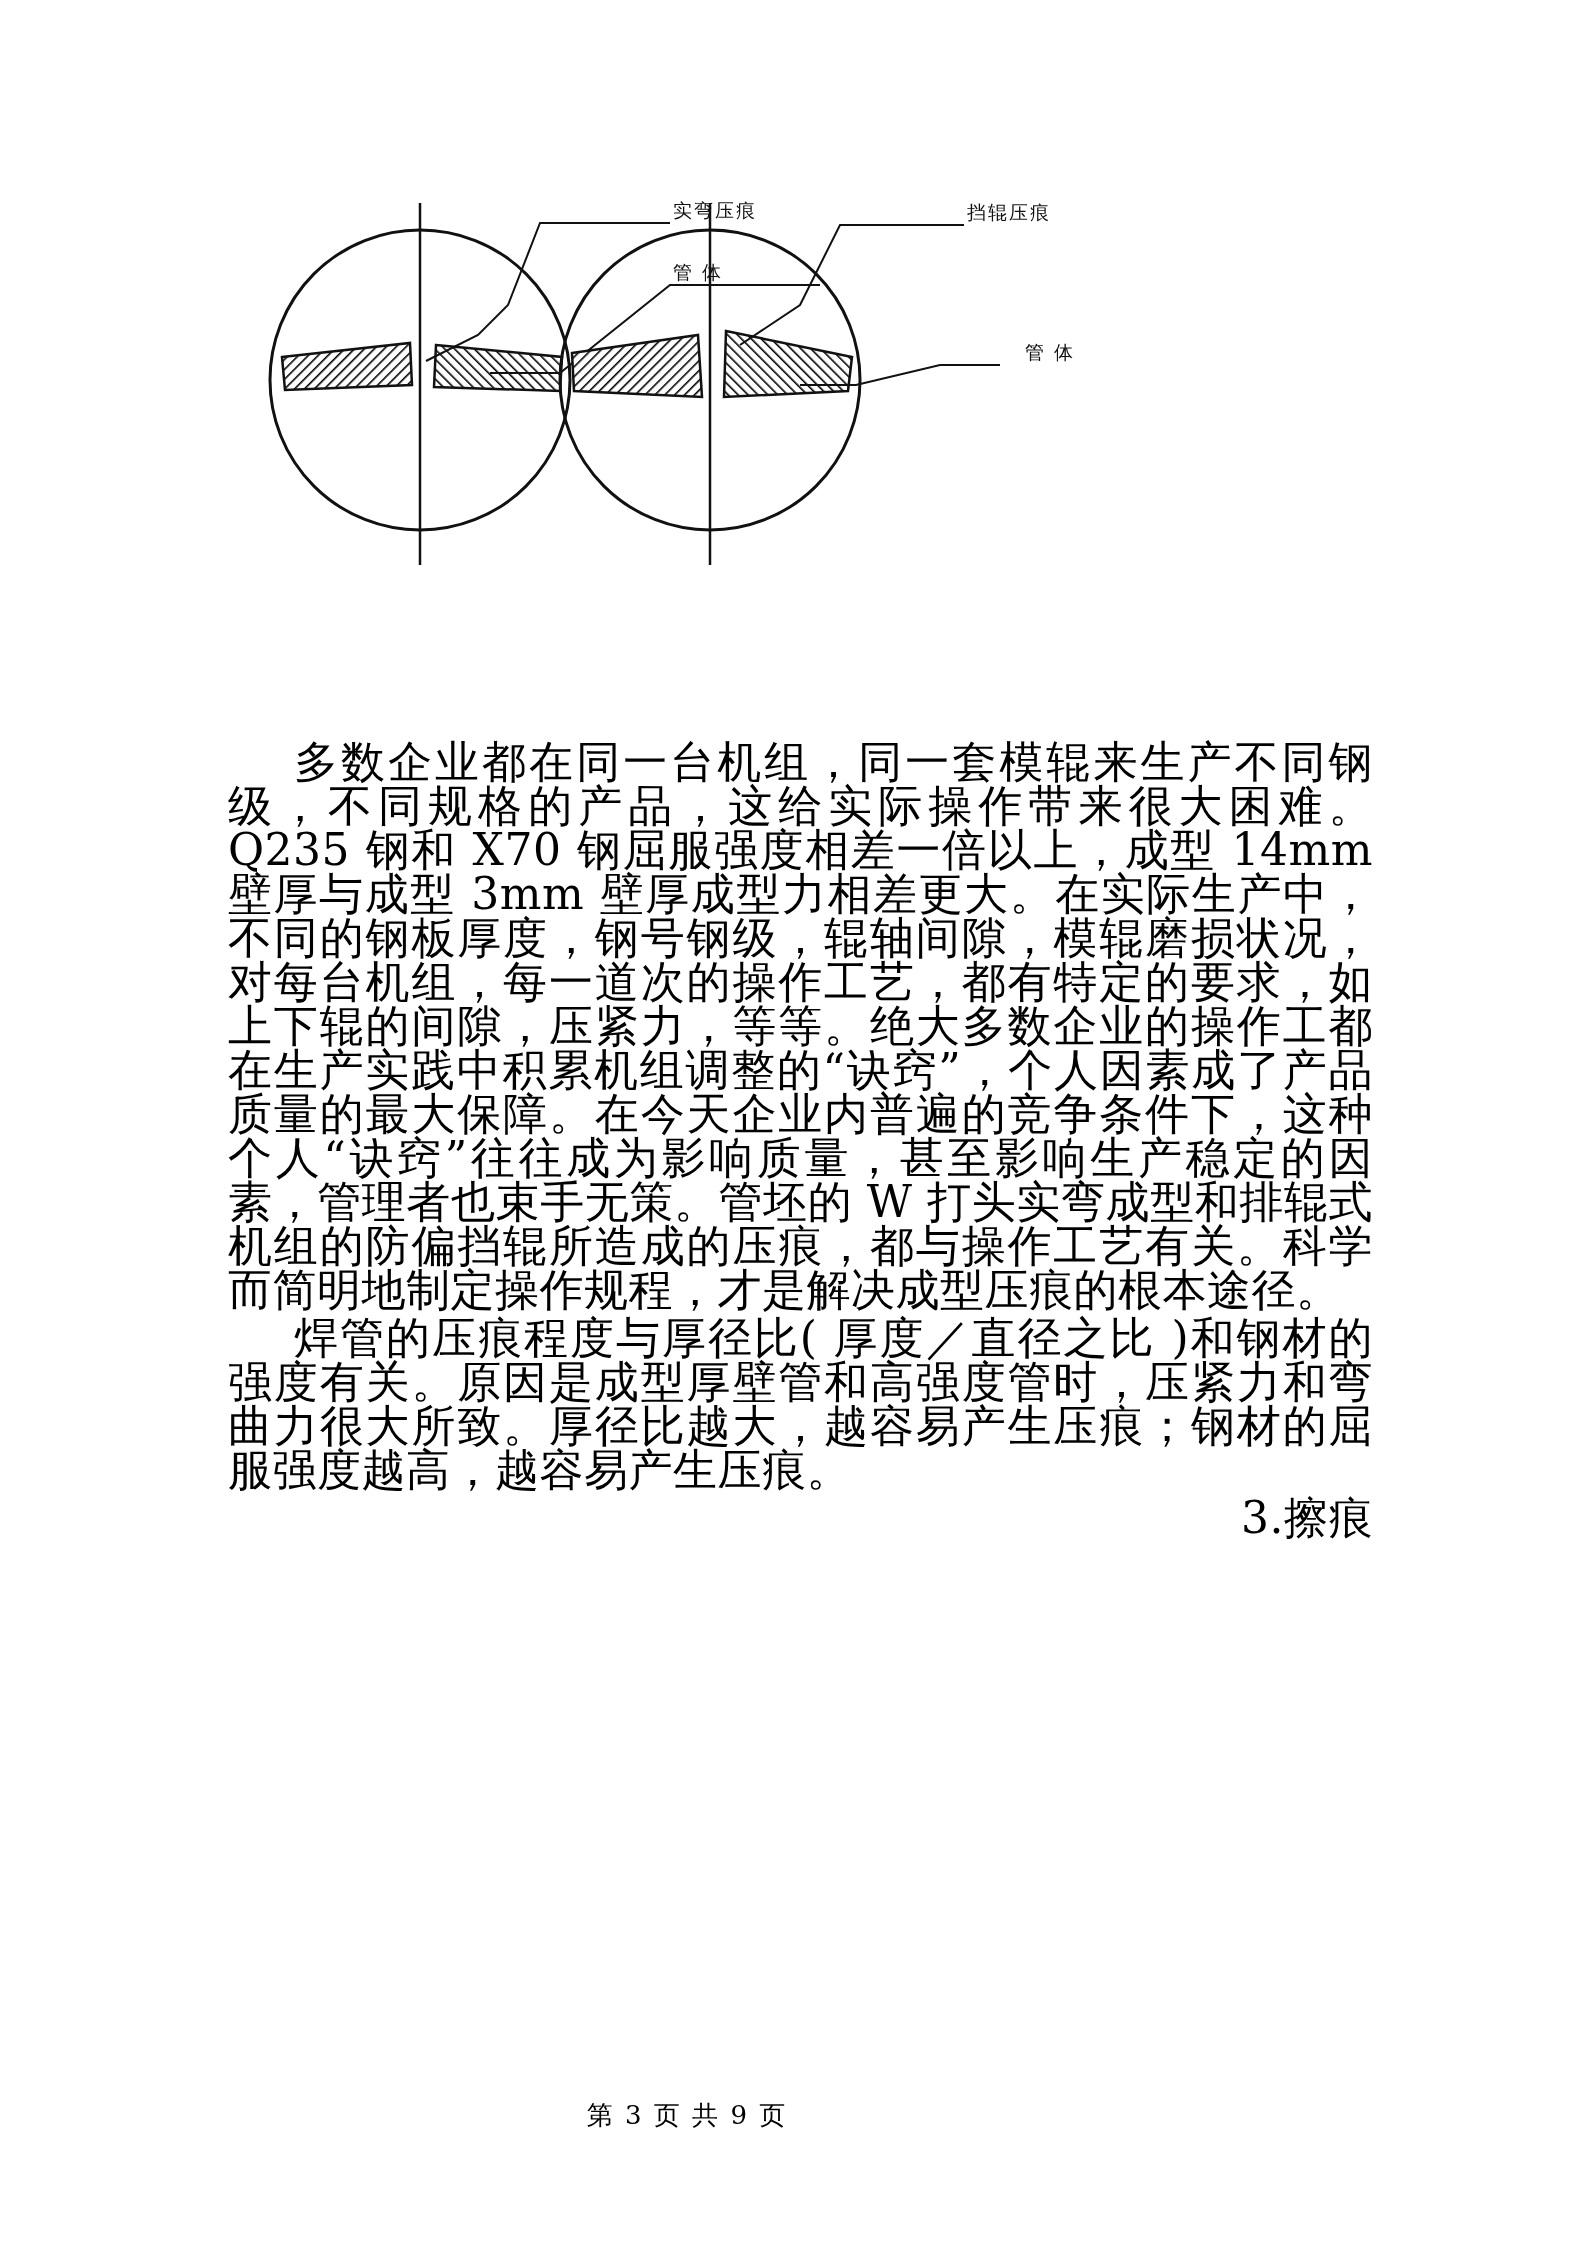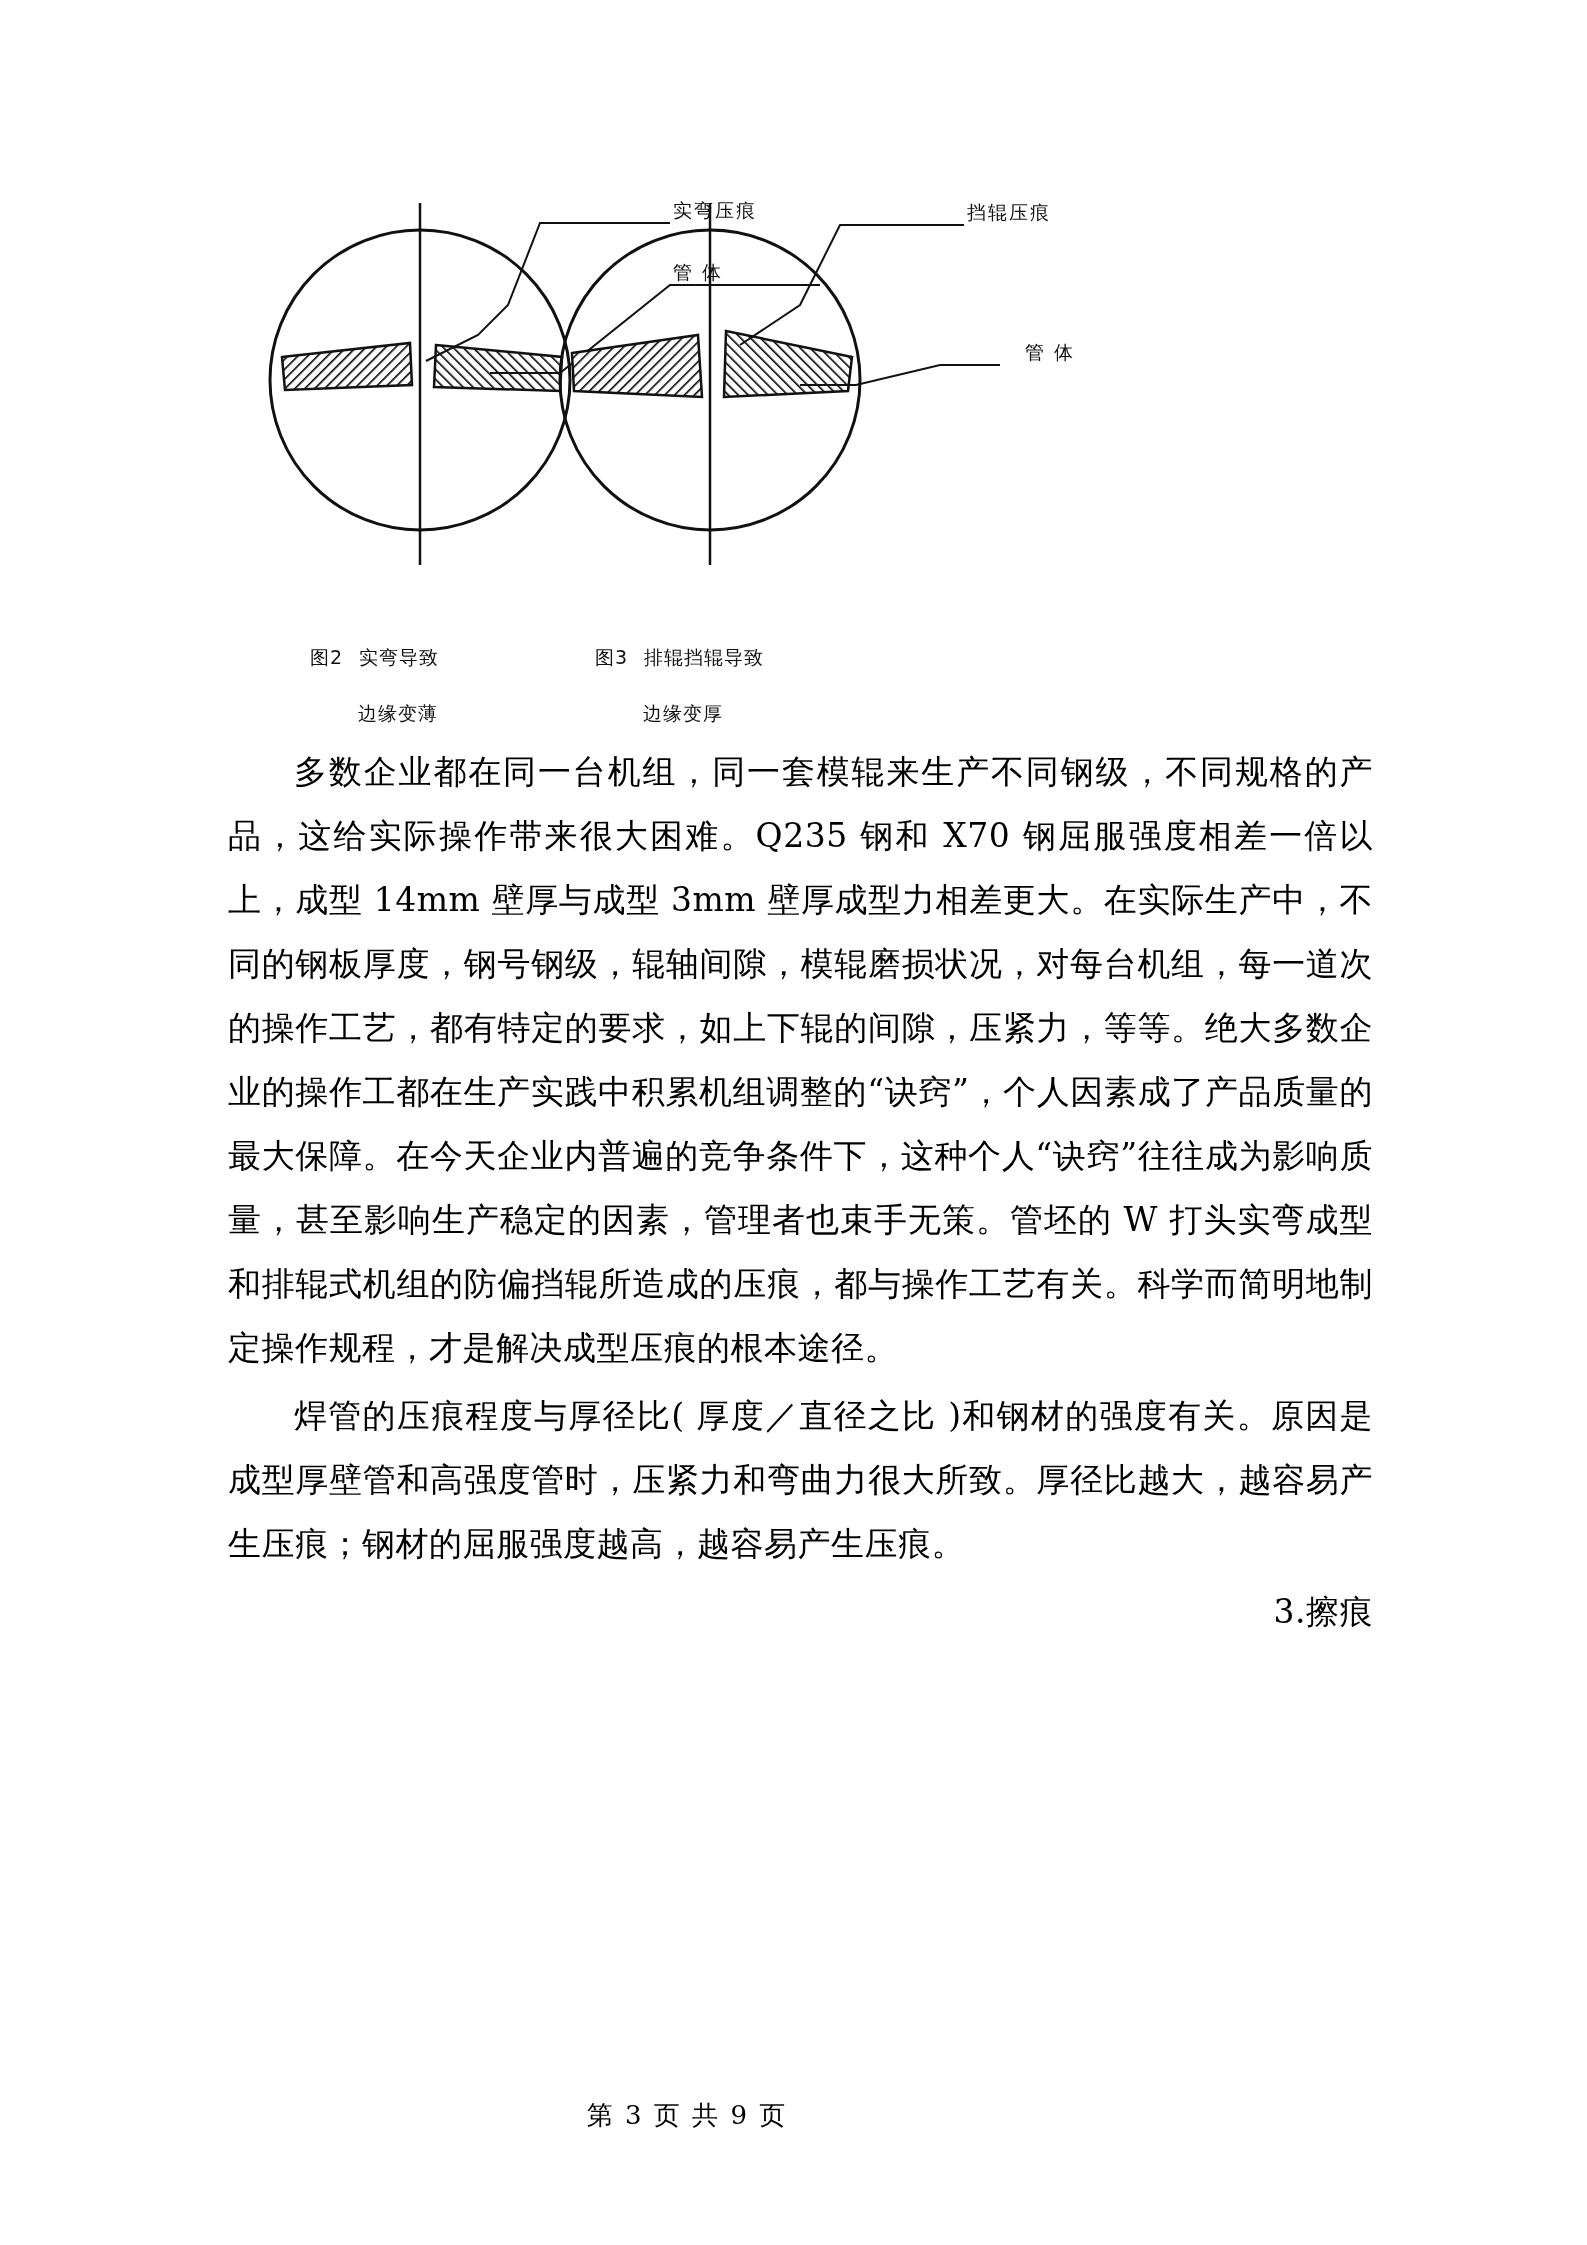--- a/index.html
+++ b/index.html
@@ -55,22 +55,22 @@
   .fig-caption .num { margin-right: 16px; }
 
   
   .body-text {
     position: absolute;
     left: 228px;
     top: 740px;
     width: 1145px;
   }
   .para {
-    font-size: 33px;
-    line-height: 64px;
+    font-size: 44px;
+    line-height: 44px;
     text-align: justify;
     text-justify: inter-ideograph;
     margin: 0 0 0 0;
     letter-spacing: 0.5px;
     text-indent: 66px;
   }
   .para + .para {
     margin-top: 4px;
   }
   .para.nojust {
@@ -140,30 +140,20 @@
 
         <polyline points="500,160 560,120 600,40 724,40" fill="none" stroke="#111" stroke-width="2"></polyline>
 
         <polyline points="560,200 616,200 700,180 760,180" fill="none" stroke="#111" stroke-width="2"></polyline>
 
         <text class="lbl" x="727" y="34">挡辊压痕</text>
         <text class="lbl" x="785" y="174">管 体</text>
       </g>
     </svg>
 
-    <div class="fig-caption-row">
-      <div class="fig-caption left">
-        <span class="num">图2</span><span>实弯导致</span><br>
-        <span style="margin-left:48px">边缘变薄</span>
-      </div>
-      <div class="fig-caption right">
-        <span class="num">图3</span><span>排辊挡辊导致</span><br>
-        <span style="margin-left:48px">边缘变厚</span>
-      </div>
-    </div>
   </div>
 
   <div class="body-text">
     <p class="para">多数企业都在同一台机组，同一套模辊来生产不同钢级，不同规格的产品，这给实际操作带来很大困难。Q235 钢和 X70 钢屈服强度相差一倍以上，成型 14mm 壁厚与成型 3mm 壁厚成型力相差更大。在实际生产中，不同的钢板厚度，钢号钢级，辊轴间隙，模辊磨损状况，对每台机组，每一道次的操作工艺，都有特定的要求，如上下辊的间隙，压紧力，等等。绝大多数企业的操作工都在生产实践中积累机组调整的“诀窍”，个人因素成了产品质量的最大保障。在今天企业内普遍的竞争条件下，这种个人“诀窍”往往成为影响质量，甚至影响生产稳定的因素，管理者也束手无策。管坯的 W 打头实弯成型和排辊式机组的防偏挡辊所造成的压痕，都与操作工艺有关。科学而简明地制定操作规程，才是解决成型压痕的根本途径。</p>
     <p class="para">焊管的压痕程度与厚径比( 厚度／直径之比 )和钢材的强度有关。原因是成型厚壁管和高强度管时，压紧力和弯曲力很大所致。厚径比越大，越容易产生压痕；钢材的屈服强度越高，越容易产生压痕。</p>
     <p class="para nojust">3.擦痕</p>
   </div>
 
   <div class="footer">
     <span>第 3 页 共 9 页</span>

